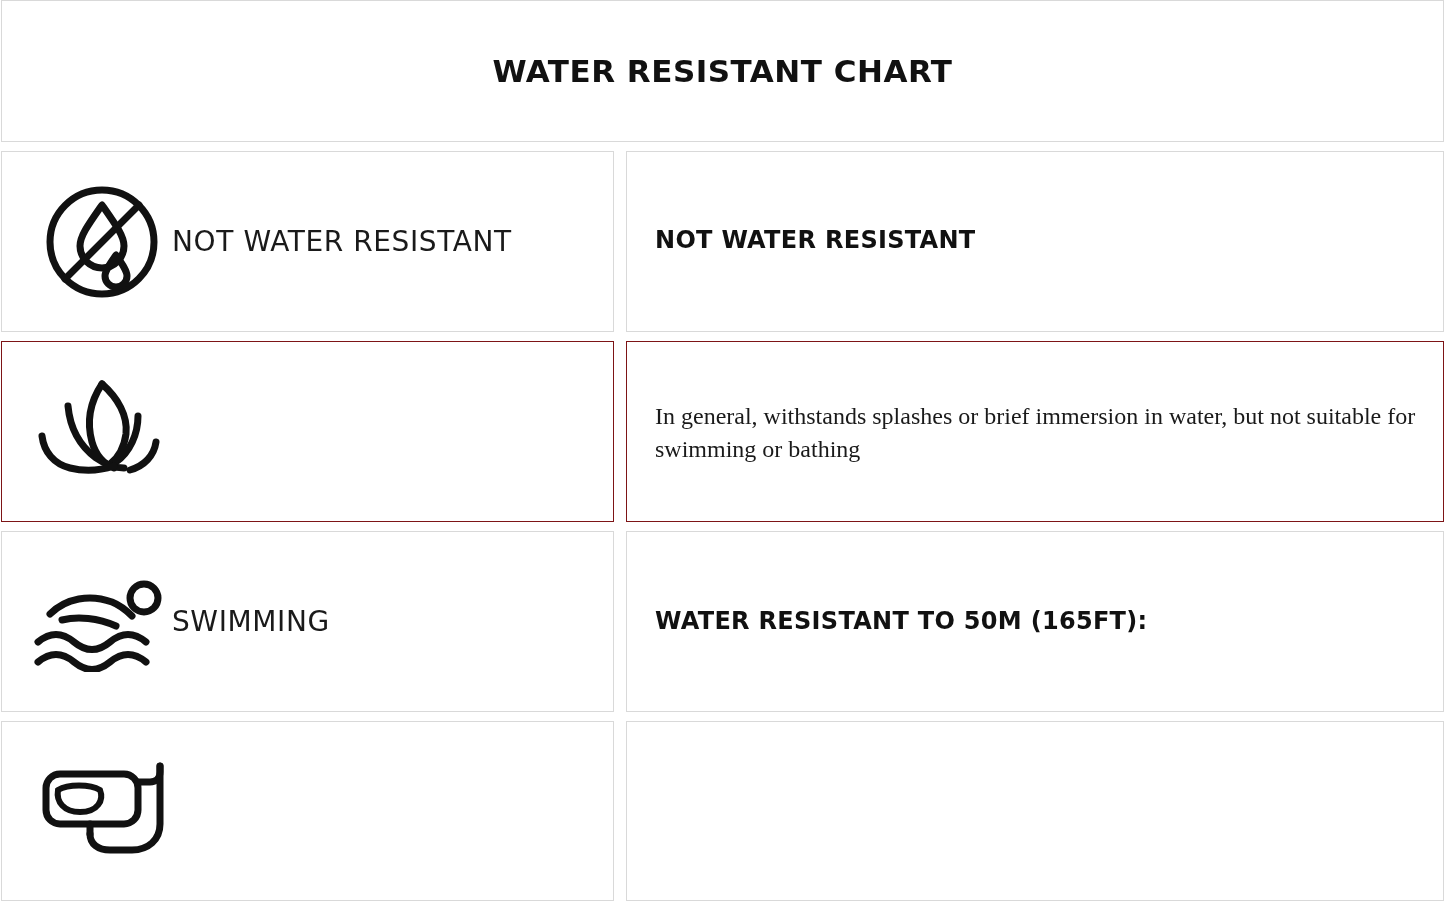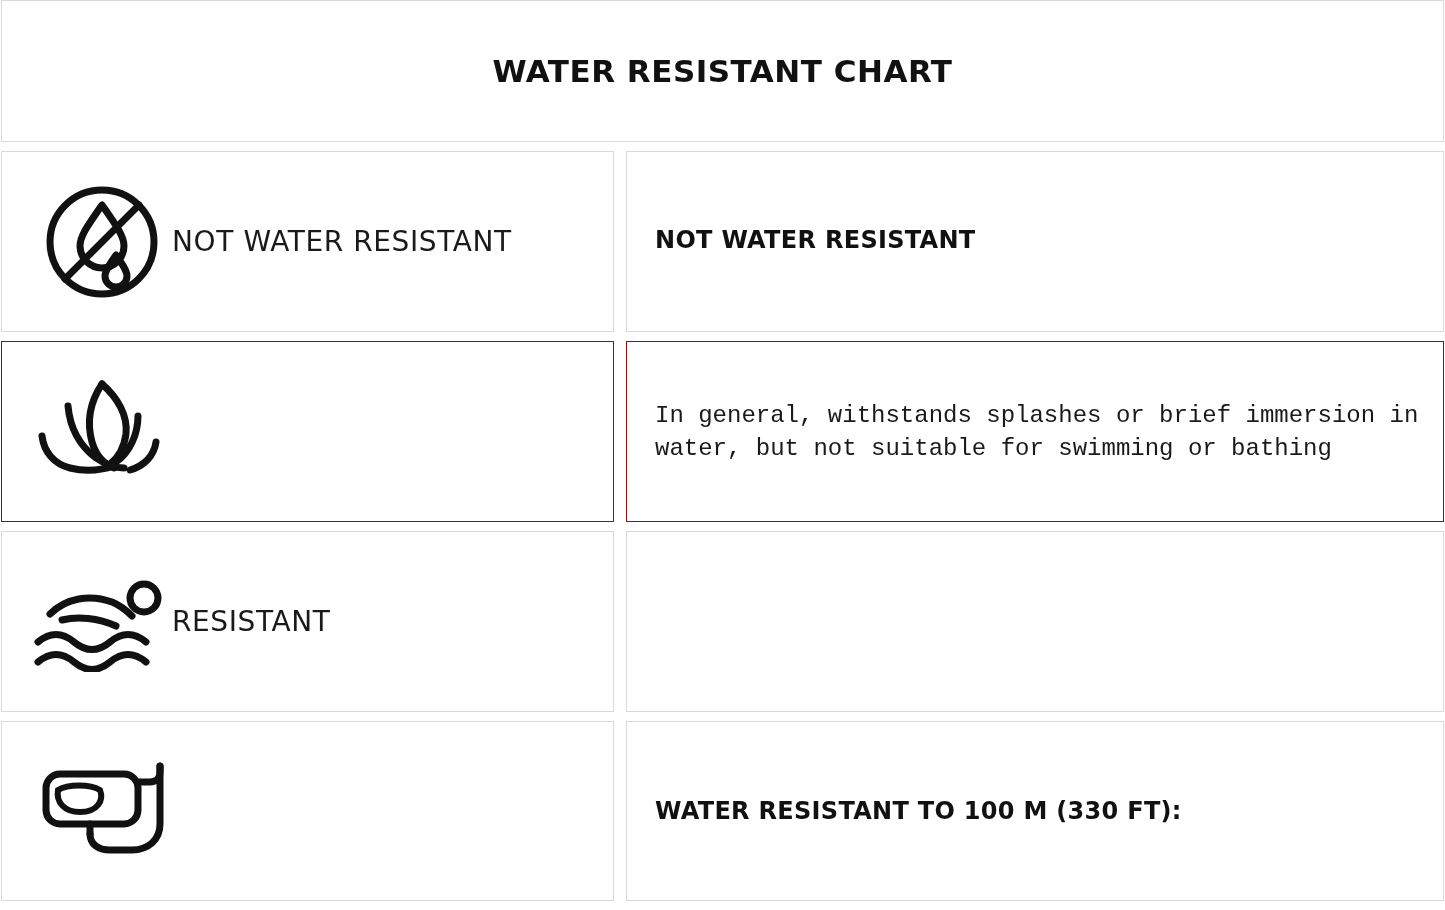--- a/index.html
+++ b/index.html
@@ -97,21 +97,21 @@
   }
   .desc-head {
     font-family: "DejaVu Sans", sans-serif;
     font-weight: bold;
     font-size: 24px;
     letter-spacing: 0.3px;
     color: #111111;
     line-height: 1.35;
   }
   .desc-body {
-    font-family: Liberation Mono, monospace;
+    font-family: Liberation Serif, serif;
     font-size: 24px;
     color: #1a1a1a;
     line-height: 1.35;
     margin-top: 2px;
     max-width: 770px;
   }
   svg { display: block; }
 </style>
 </head>
 <body>
@@ -164,37 +164,37 @@
       <div class="cell icon-cell">
         <div class="icon-wrap">
           <svg width="140" height="100" viewBox="0 0 140 100">
             <circle cx="112" cy="26" r="14" fill="none" stroke="#111" stroke-width="7"></circle>
             <path d="M18 42 C34 26 58 22 80 30 C90 34 96 40 100 44" fill="none" stroke="#111" stroke-width="7" stroke-linecap="round"></path>
             <path d="M30 48 C46 44 66 46 84 54" fill="none" stroke="#111" stroke-width="7" stroke-linecap="round"></path>
             <path d="M6 70 C18 60 30 60 42 70 C54 80 66 80 78 70 C90 60 102 60 114 70" fill="none" stroke="#111" stroke-width="7" stroke-linecap="round"></path>
             <path d="M6 90 C18 80 30 80 42 90 C54 100 66 100 78 90 C90 80 102 80 114 90" fill="none" stroke="#111" stroke-width="7" stroke-linecap="round"></path>
           </svg>
         </div>
-        <div class="cat-label">RESISTANT</div>
-      </div>
-      <div class="cell desc-cell">
+        <div class="cat-label">SWIMMING</div>
+      </div>
+      <div class="cell desc-cell">
+        <div class="desc-head">WATER RESISTANT TO 50M (165FT):</div>
       </div>
     </div>
 
     <div class="row r4">
       <div class="cell icon-cell">
         <div class="icon-wrap">
           <svg width="140" height="110" viewBox="0 0 140 110">
             <rect x="14" y="18" width="92" height="50" rx="14" fill="none" stroke="#111" stroke-width="7"></rect>
             <path d="M26 34 C36 28 58 28 68 34 C72 44 66 56 48 56 C32 56 24 46 26 34 z" fill="none" stroke="#111" stroke-width="6"></path>
             <path d="M106 26 L118 26 C124 26 128 22 128 16 L128 10" fill="none" stroke="#111" stroke-width="7" stroke-linecap="round"></path>
             <path d="M128 10 L128 68 C128 84 116 94 100 94 L78 94 C66 94 58 88 58 78" fill="none" stroke="#111" stroke-width="7" stroke-linecap="round"></path>
             <path d="M58 68 L58 78" fill="none" stroke="#111" stroke-width="7" stroke-linecap="round"></path>
           </svg>
         </div>
       </div>
       <div class="cell desc-cell">
-        <div class="desc-head">WATER RESISTANT TO 100 M (330 FT):</div>
       </div>
     </div>
 
   </div>
 </div>
 
 </body></html>

